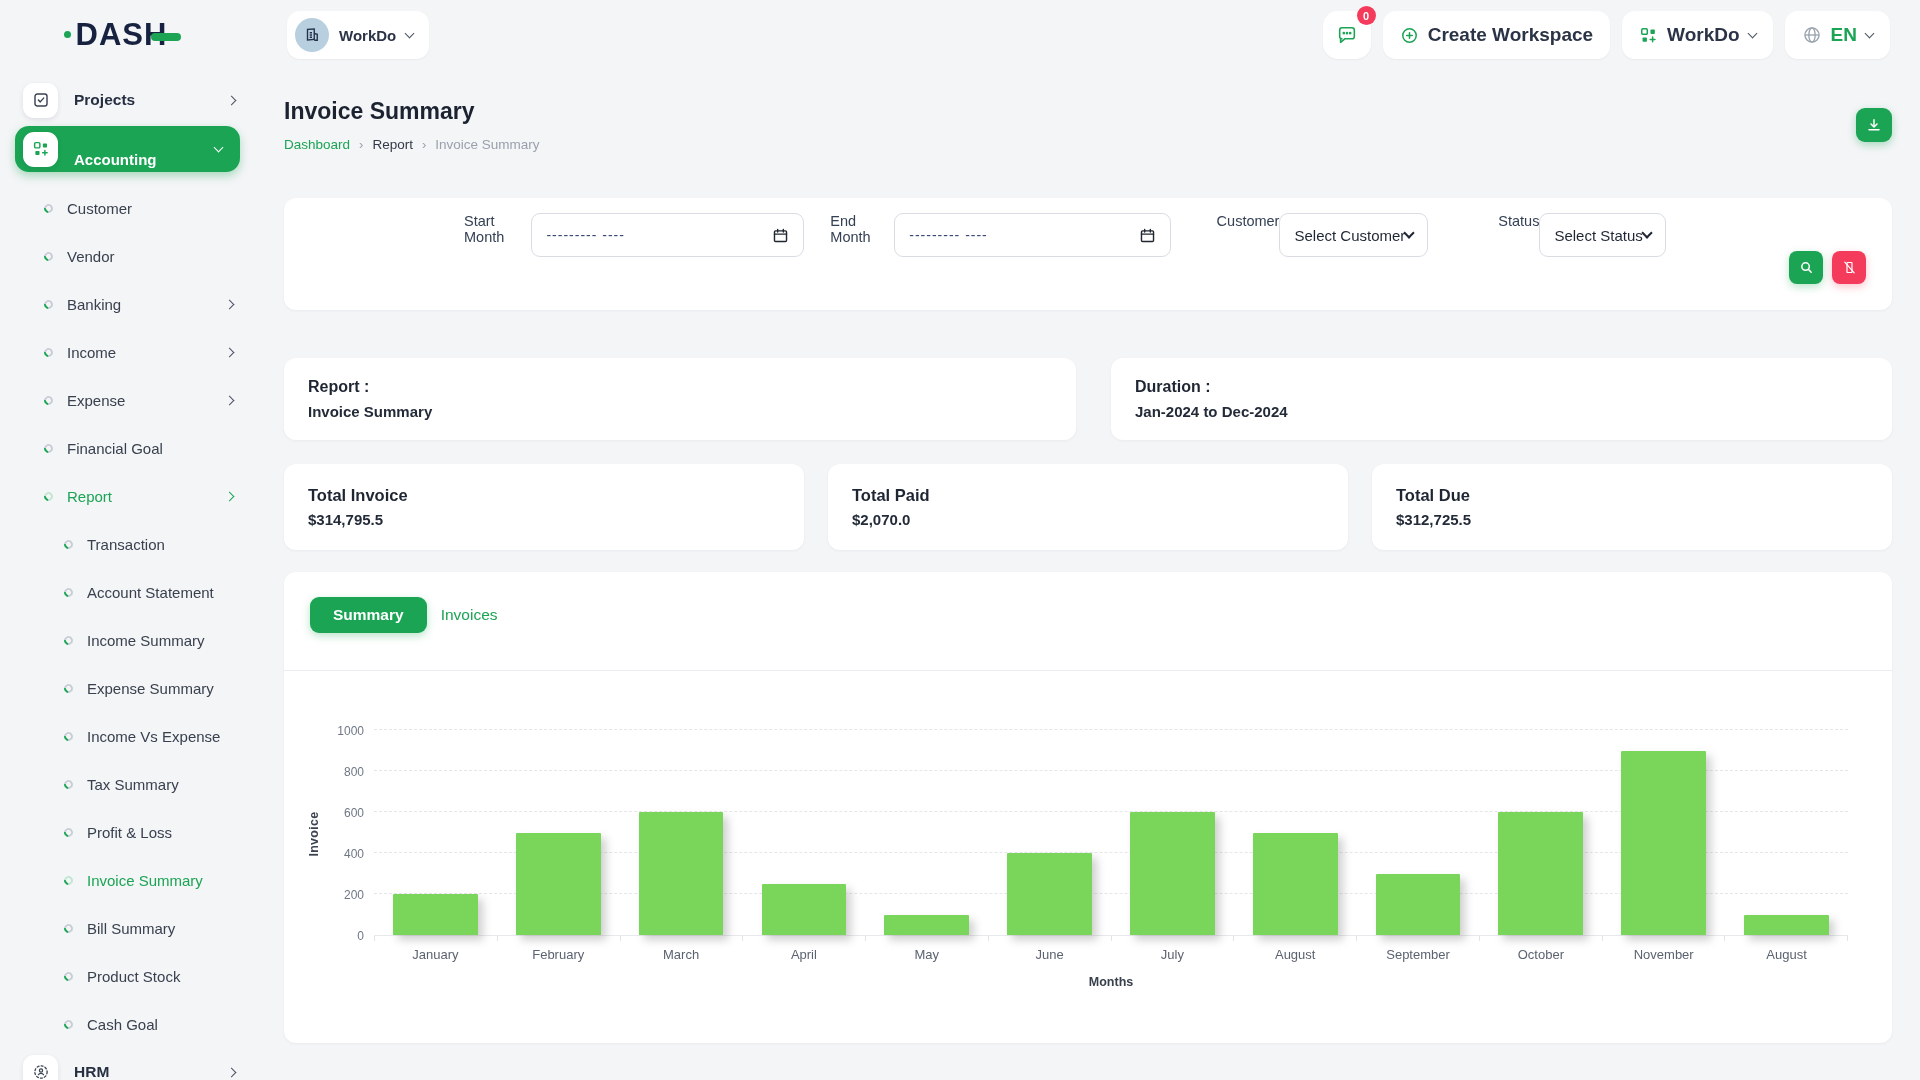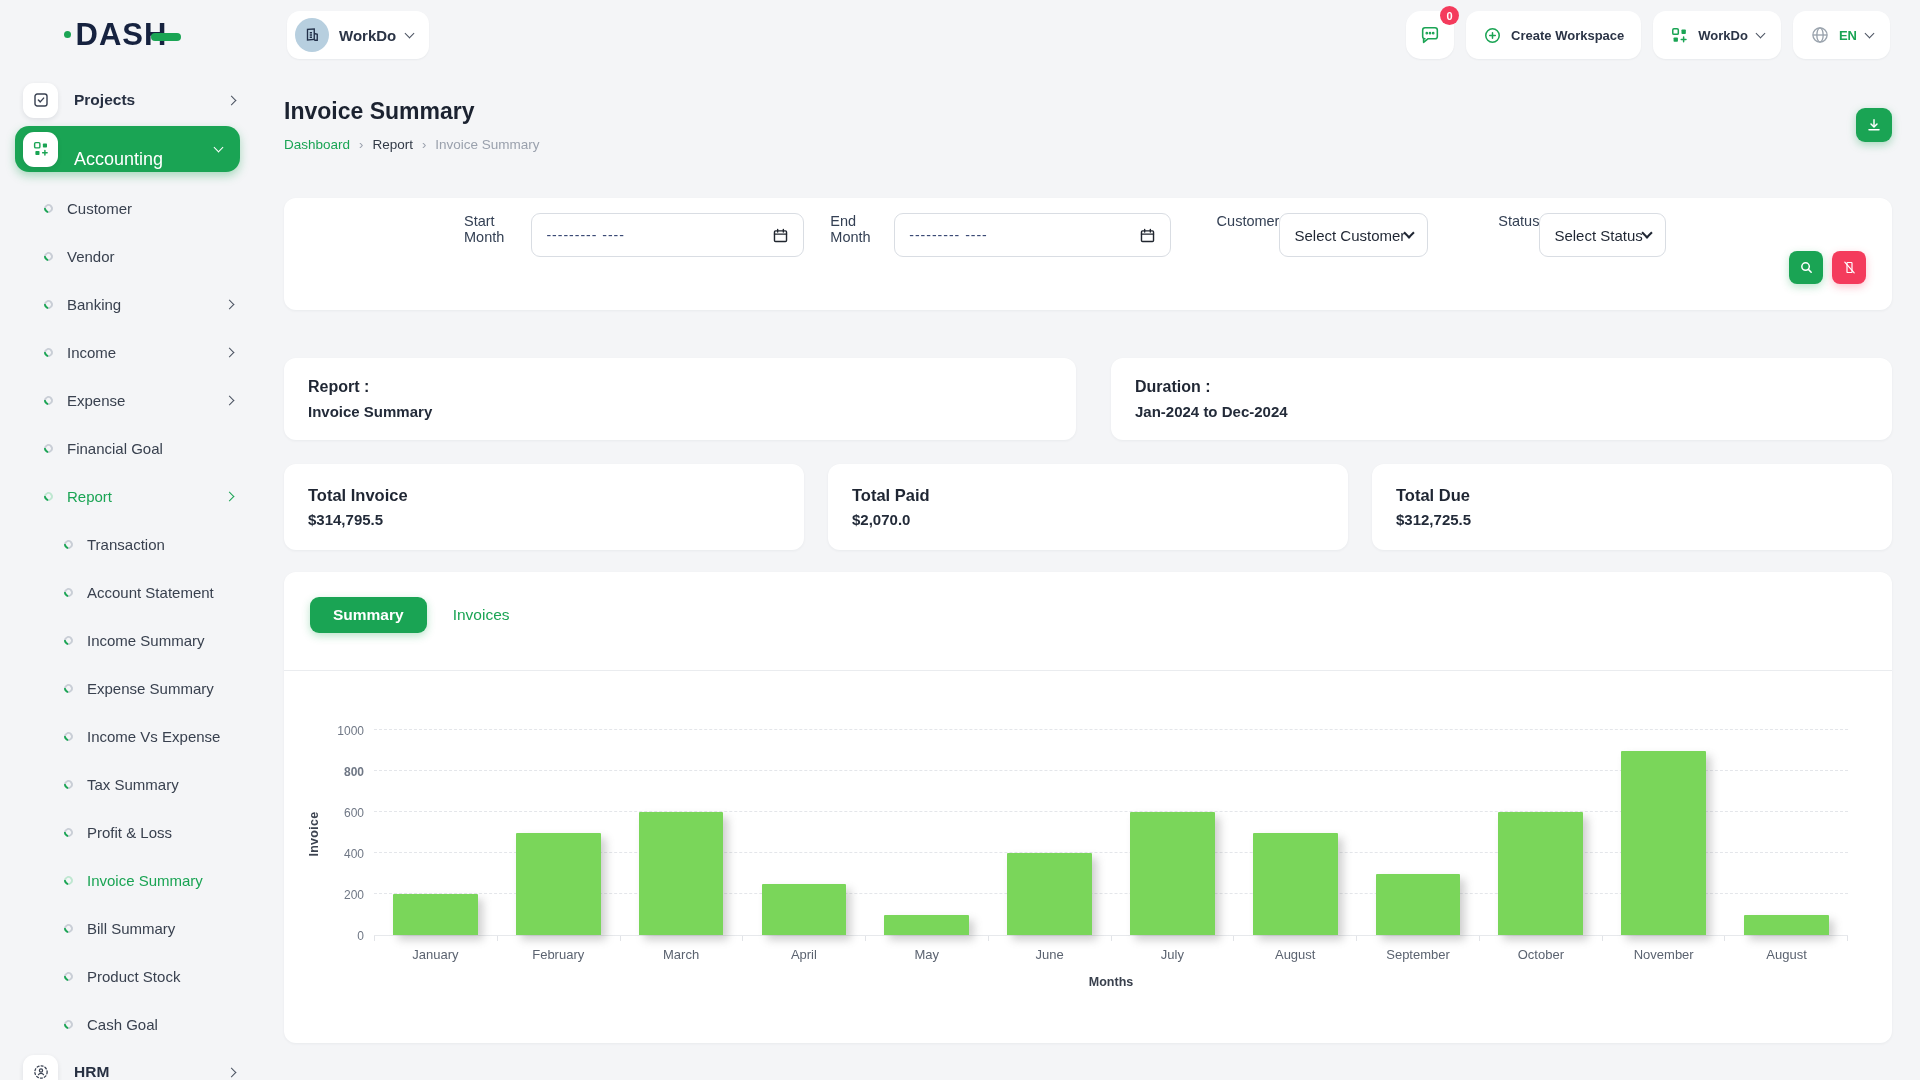--- a/index.html
+++ b/index.html
@@ -11,37 +11,37 @@
   .logo-zone { width:257px; display:flex; justify-content:center; align-items:center; }
   .logo { position:relative; font-weight:800; font-size:31px; letter-spacing:1px; color:#16223f; font-style:normal; cursor:pointer; }
   .logo .logo-dot { position:absolute; left:-12px; top:14px; width:7px; height:7px; border-radius:50%; background:#1aa454; }
   .logo .logo-bar { display:inline-block; width:30px; height:8px; border-radius:5px; background:#1aa454; margin-left:-16px; margin-bottom:4px; }
   .ws-pill { margin-left:30px; height:48px; background:#fff; border-radius:13px; display:flex; align-items:center; gap:10px; padding:0 16px 0 8px; box-shadow:0 1px 2px rgba(20,30,50,.05); cursor:pointer; }
   .ws-avatar { width:34px; height:34px; border-radius:50%; background:#b7cfdf; display:flex; align-items:center; justify-content:center; }
   .ws-name { font-size:15px; font-weight:600; color:#2b3446; }
   .top-right { margin-left:auto; margin-right:30px; display:flex; align-items:center; gap:12px; }
   .icon-btn { position:relative; width:48px; height:48px; background:#fff; border-radius:15px; display:flex; align-items:center; justify-content:center; box-shadow:0 1px 2px rgba(20,30,50,.05); cursor:pointer; }
   .badge { position:absolute; top:-5px; right:-5px; min-width:19px; height:19px; border-radius:10px; background:#f43b5c; color:#fff; font-size:11px; font-weight:700; display:flex; align-items:center; justify-content:center; padding:0 5px; }
-  .pill-btn { height:48px; background:#fff; border-radius:13px; display:flex; align-items:center; gap:9px; padding:0 17px; box-shadow:0 1px 2px rgba(20,30,50,.05); font-size:13px; font-weight:600; color:#2b3446; cursor:pointer; }
+  .pill-btn { height:48px; background:#fff; border-radius:13px; display:flex; align-items:center; gap:9px; padding:0 17px; box-shadow:0 1px 2px rgba(20,30,50,.05); font-size:19px; font-weight:600; color:#2b3446; cursor:pointer; }
   .lang-txt { color:#1aa454; font-weight:700; }
 
   .chev { display:inline-block; width:7px; height:7px; border-right:1.8px solid #4a5261; border-bottom:1.8px solid #4a5261; }
   .chev.r { transform:rotate(-45deg); }
   .chev.d { transform:rotate(45deg); margin-top:-3px; }
   .chev.white { border-color:#fff; }
   .chev.green { border-color:#1aa454; }
 
   
   .sidebar { position:fixed; top:70px; left:0; width:257px; bottom:0; padding-top:8px; z-index:10; }
   .nav-row { height:44px; display:flex; align-items:center; padding:0 22px 0 23px; cursor:pointer; }
   .icon-tile { width:35px; height:35px; background:#fff; border-radius:11px; display:flex; align-items:center; justify-content:center; box-shadow:0 2px 5px rgba(25,35,60,.10); flex:none; }
   .nav-row .nav-label { margin-left:16px; font-size:15.5px; font-weight:600; color:#273042; }
   .nav-row .chev, .acc-pill .chev { margin-left:auto; }
   .acc-pill { height:46px; margin:4px 17px 12px 15px; background:#1aa454; border-radius:14px; display:flex; align-items:center; padding:0 18px 0 8px; box-shadow:0 4px 10px rgba(26,164,84,.35); cursor:pointer; }
-  .acc-pill .nav-label { margin-left:16px; font-size:18px; font-weight:400; color:#fff;margin-top:20px; }
+  .acc-pill .nav-label { margin-left:16px; font-size:15px; font-weight:700; color:#fff;margin-top:20px; }
   .sub-row { height:48px; display:flex; align-items:center; padding:0 24px 0 44px; cursor:pointer; }
   .sub-row.lvl2 { padding-left:64px; }
   .bullet { width:9px; height:9px; border-radius:50%; border:2px solid #c9ced6; border-left-color:#1aa454; transform:rotate(-40deg); flex:none; }
   .sub-row .sub-label { margin-left:14px; font-size:15px; color:#39414f; }
   .sub-row.active .sub-label { color:#1aa454; }
   .sub-row.active .bullet { border-color:#bfe7d1; border-left-color:#1aa454; }
 
   
   .main { position:absolute; top:70px; left:257px; width:1663px; padding:0 28px 0 27px; }
   .page-head { margin-top:28px; display:flex; }
@@ -81,21 +81,21 @@
   .info-value { margin-top:7px; font-size:15px; font-weight:700; color:#232b39; }
 
   
   .stats-row { margin-top:24px; display:flex; gap:24px; }
   .stat-card { flex:1; height:86px; padding:22px 24px; }
   .stat-label { font-size:16.5px; font-weight:700; color:#1f2633; }
   .stat-value { margin-top:6px; font-size:15px; font-weight:600; color:#232b39; }
 
   
   .chart-card { margin-top:22px; height:471px; padding-top:25px; }
-  .tabs { display:flex; align-items:center; gap:26px; padding:0 26px; }
+  .tabs { display:flex; align-items:center; gap:14px; padding:0 26px; }
   .tab { font-size:15.5px; cursor:pointer; }
   .tab.active { background:#1aa454; color:#fff; font-weight:600; padding:9px 23px; border-radius:9px; box-shadow:0 3px 8px rgba(26,164,84,.3); }
   .tab.plain { color:#1aa454; }
   .tab-divider { margin-top:37px; border-top:1px solid #eaecef; }
 
   .chart-section { display:flex; padding:60px 44px 0 18px; }
   .y-title-col { width:24px; display:flex; align-items:center; justify-content:center; height:205px; }
   .y-title { transform:rotate(-90deg); font-size:12.5px; font-weight:700; color:#3c4350; white-space:nowrap; letter-spacing:.3px; }
   .y-axis { width:48px; position:relative; height:205px; flex:none; }
   .y-tick { position:absolute; right:10px; font-size:12px; color:#6f7785; }
@@ -395,21 +395,21 @@
 
     <div class="chart-section">
       <div class="y-title-col">
         <span class="y-title">Invoice</span>
       </div>
       <div class="y-axis" id="y-axis">
           <span class="y-tick" style="bottom: -7px;">0</span>
           <span class="y-tick" style="bottom: 34px;">200</span>
           <span class="y-tick" style="bottom: 75px;">400</span>
           <span class="y-tick" style="bottom: 116px;">600</span>
-          <span class="y-tick" style="bottom: 157px; font-weight: bold;">800</span>
+          <span class="y-tick" style="bottom: 157px;">800</span>
           <span class="y-tick" style="bottom: 198px;">1000</span>
         </div>
       <div class="plot-col">
         <div class="plot" id="plot">
           <div class="gridline" style="bottom: 41px;"></div>
             <div class="gridline" style="bottom: 82px;"></div>
             <div class="gridline" style="bottom: 123px;"></div>
             <div class="gridline" style="bottom: 164px;"></div>
             <div class="gridline" style="bottom: 205px;"></div>
             <div class="bars" id="bars">

